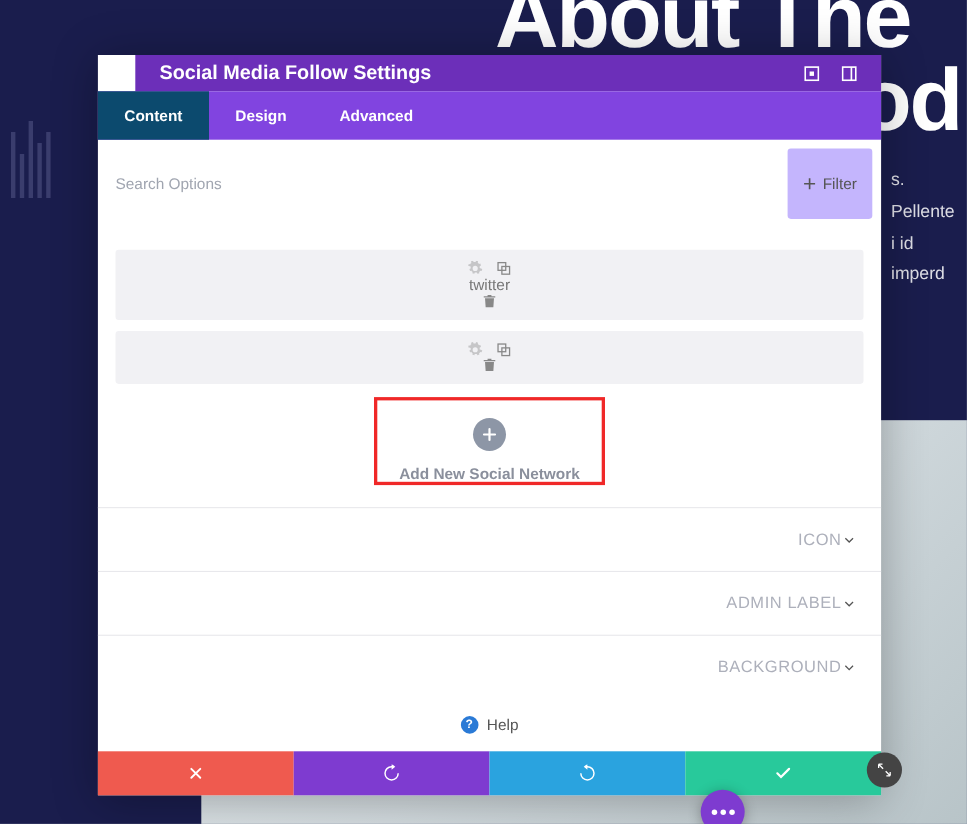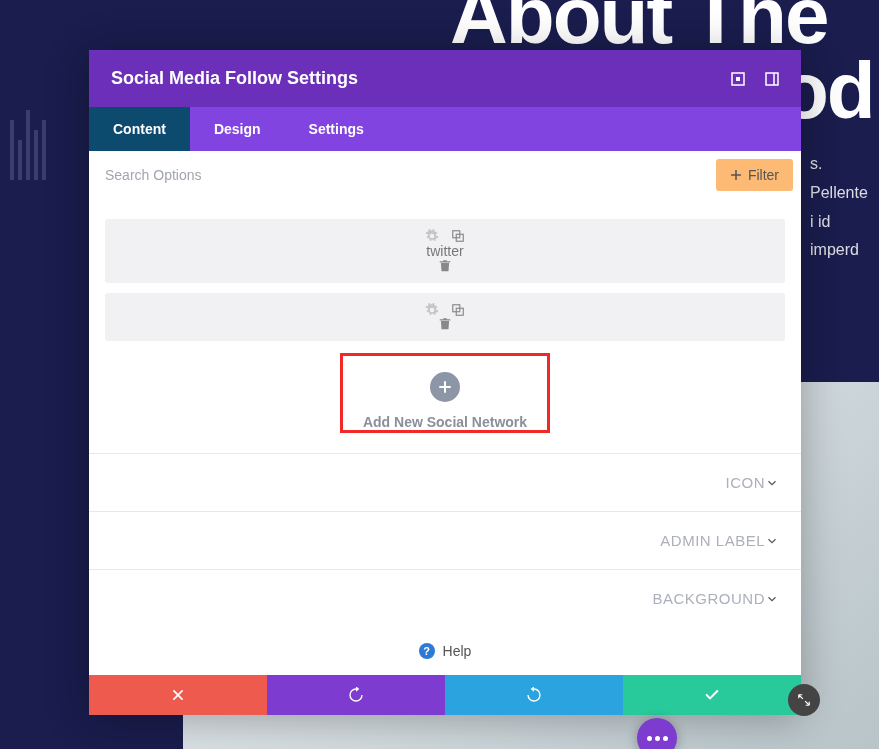--- a/index.html
+++ b/index.html
@@ -36,26 +36,27 @@
   top: 50px; left: 89px;
   width: 712px;
   background: #fff;
   box-shadow: 0 4px 40px rgba(0,0,0,0.3);
   display: flex;
   flex-direction: column;
 }
 .modal-header {
   background: #6c2fb9;
   color: #fff;
-  padding: 18px 22px;
+  padding: 6px 22px;
   display: flex;
   align-items: center;
   justify-content: space-between;
   font-size: 18px;
   font-weight: 600;
+  margin-left: 34px;
 }
 .header-icons { display: flex; gap: 20px; align-items: center; }
 .header-icon-btn { cursor: pointer; display:flex; align-items:center; }
 .tabs {
   background: #8144e0;
   display: flex;
 }
 .tab {
   padding: 14px 24px;
   color: #fff;
@@ -74,23 +75,23 @@
   flex: 1;
   border: none;
   font-size: 14px;
   color: #a0a5b0;
   padding: 8px 0;
   outline: none;
 }
 .search-input::placeholder { color: #a0a5b0; }
 .filter-btn {
   display: flex; align-items: center; gap: 6px;
-  background: #fdba74;
+  background: #c4b5fd;
   border: none;
-  padding: 8px 14px;
+  padding: 24px 14px;
   font-size: 14px; color: #555;
   cursor: pointer;
   border-radius: 3px;
   justify-content: flex-end;
 }
 .content-area { padding: 20px 16px 0 16px; }
 .item-row {
   background: #f1f1f4;
   display: flex;
   align-items: center;
@@ -218,21 +219,21 @@
             <rect x="1" y="1" width="12" height="12" fill="none" stroke="#fff" stroke-width="1.5"></rect>
             <line x1="9" y1="1" x2="9" y2="13" stroke="#fff" stroke-width="1.5"></line>
           </svg>
       </span>
     </div>
   </div>
 
   <div class="tabs">
     <div class="tab active">Content</div>
     <div class="tab">Design</div>
-    <div class="tab">Settings</div>
+    <div class="tab">Advanced</div>
   </div>
 
   <div class="search-row">
     <input class="search-input" placeholder="Search Options" style="">
     <button class="filter-btn">
       <svg width="12" height="12" viewBox="0 0 12 12">
           <path d="M6 1v10M1 6h10" stroke="#555" stroke-width="1.5"></path>
         </svg>
       <span>Filter</span>
     </button>

